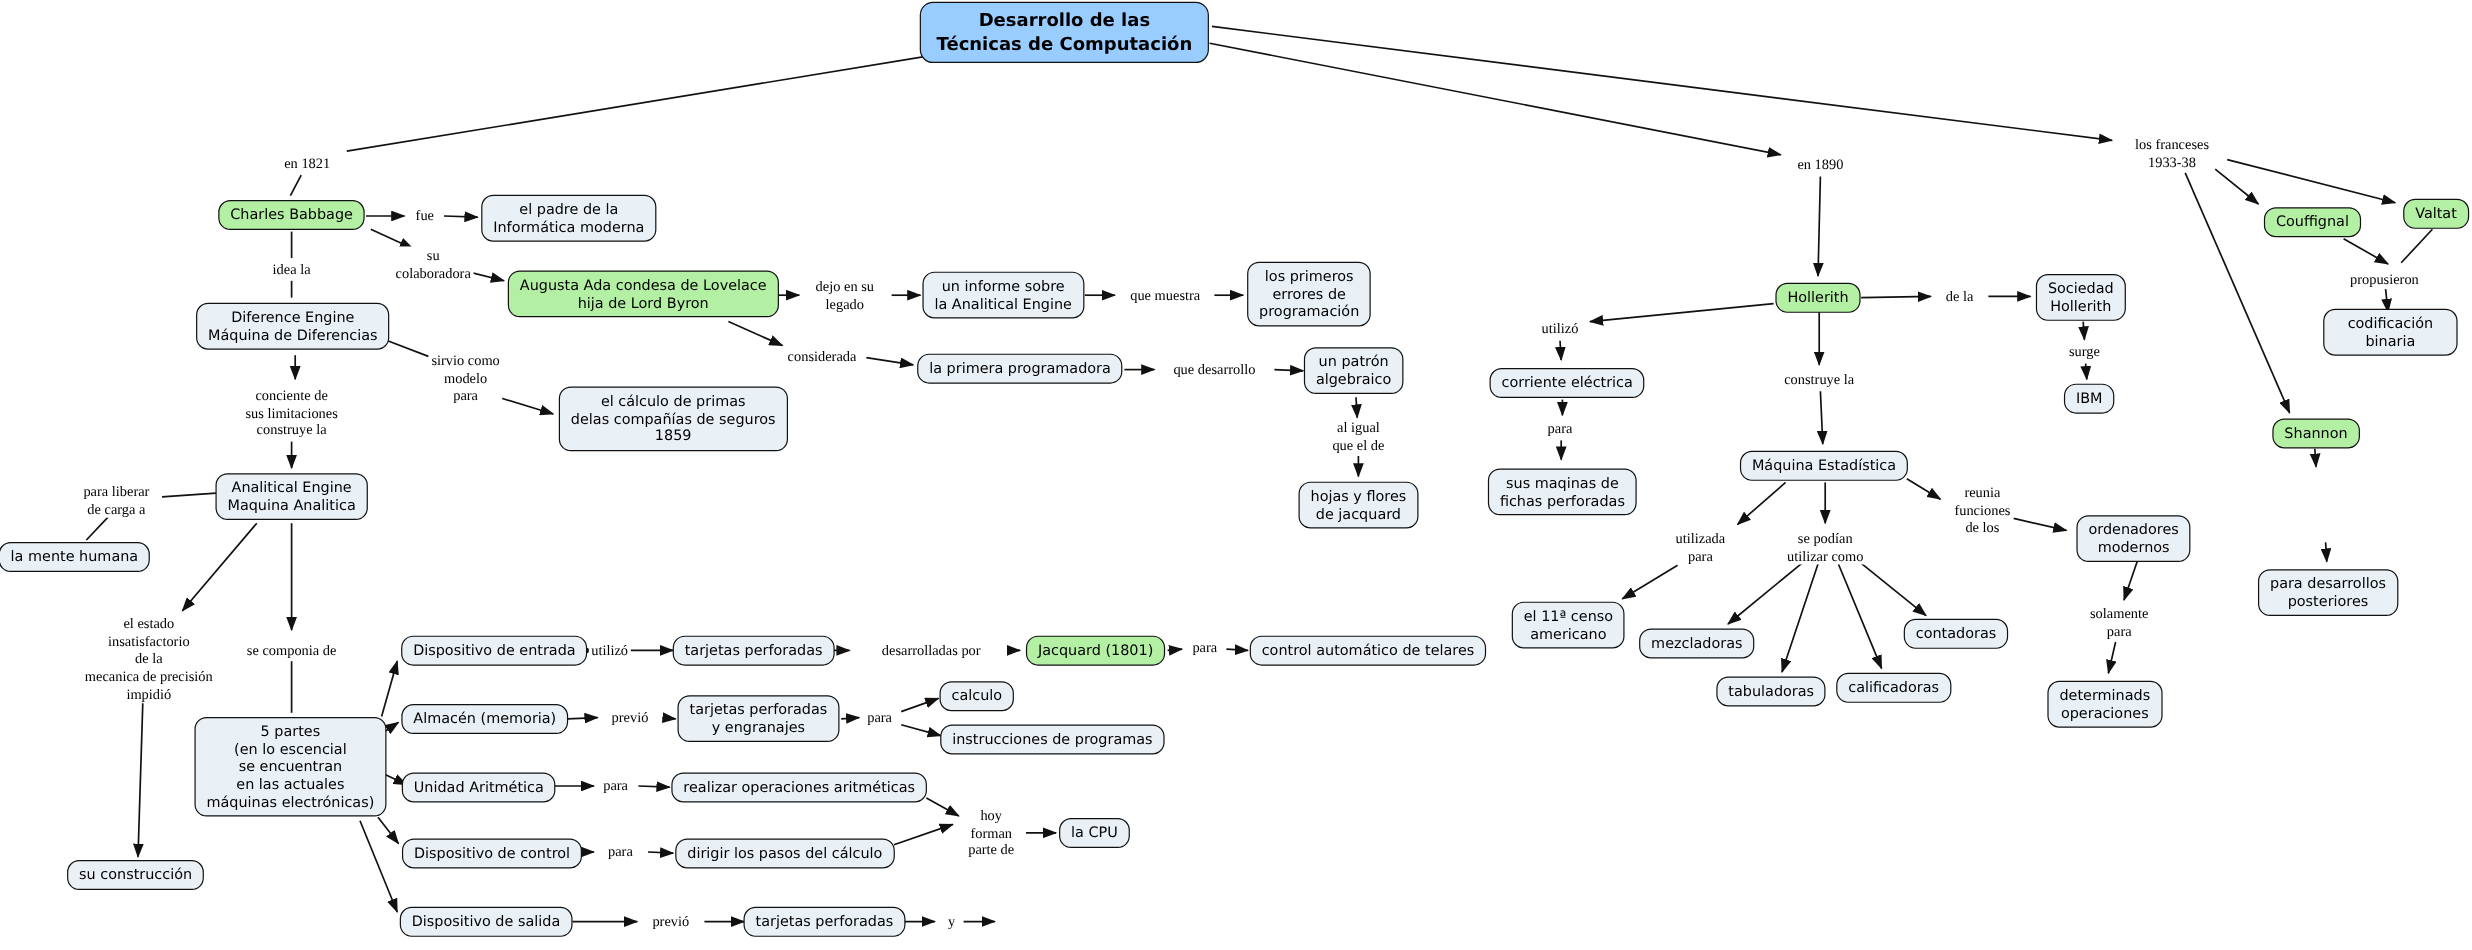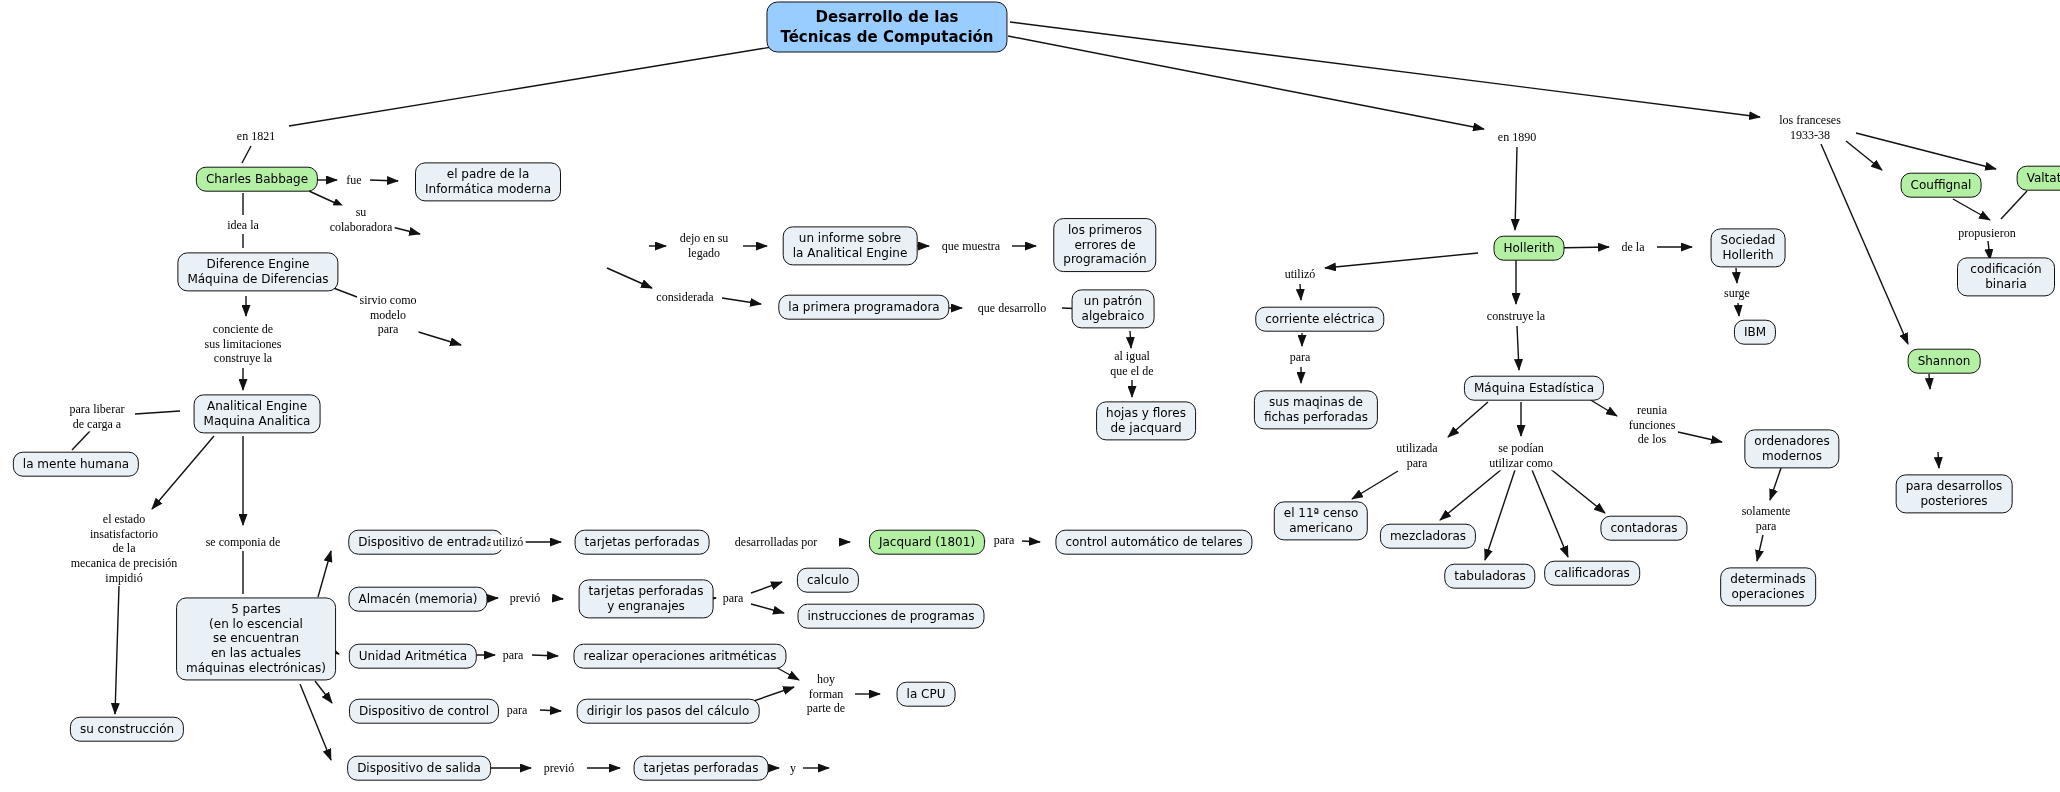--- a/index.html
+++ b/index.html
@@ -1,21 +1,21 @@
 <!DOCTYPE html>
 <html><head>
 <meta charset="utf-8">
 <style>
   html,body{margin:0;padding:0;background:#fff;}
   #canvas{position:relative;width:2060px;height:792px;background:#fff;overflow:hidden;
           font-family:"DejaVu Sans","Liberation Sans",sans-serif;padding-left:44px;}
   #edges{position:absolute;left:0;top:0;}
   .node{position:absolute;transform:translate(-50%,-50%);white-space:pre-line;text-align:center;
         font-size:12px;line-height:1.22;color:#000;}
-  .box{border:1.2px solid #111;border-radius:10px;background:#eaf1f6;padding:4px 9px;margin-left:14px;}
+  .box{border:1.2px solid #111;border-radius:10px;background:#eaf1f6;padding:4px 9px;}
   .green{background:#b4f0a4;}
   .lbl{background:#ffffff;padding:0 2px;font-family:Liberation Serif, serif;}
   .title-box{background:#99ccff;font-weight:bold;font-size:15px;line-height:1.3;
              border:1.6px solid #111;border-radius:11px;padding:5px 13px;}
 </style>
 </head>
 <body>
 
 <div id="canvas">
 
@@ -125,35 +125,40 @@
   <div class="node box" style="left:474px;top:182px">el padre de la
 Informática moderna</div>
   <div class="node lbl" style="left:361px;top:220px">su
 colaboradora</div>
   <div class="node lbl" style="left:243px;top:225px">idea la</div>
   <div class="node box" style="left:244px;top:272px">Diference Engine
 Máquina de Diferencias</div>
   <div class="node lbl" style="left:388px;top:315px">sirvio como
 modelo
 para</div>
+  <div class="node box" style="left:561px;top:349px">el cálculo de primas
+delas compañías de seguros
+1859</div>
   <div class="node lbl" style="left:243px;top:344px">conciente de
 sus limitaciones
 construye la</div>
+  <div class="node box green" style="left:536px;top:245px">Augusta Ada condesa de Lovelace
+hija de Lord Byron</div>
   <div class="node lbl" style="left:704px;top:246px">dejo en su
 legado</div>
   <div class="node box" style="left:836px;top:246px">un informe sobre
 la Analitical Engine</div>
   <div class="node lbl" style="left:971px;top:246px">que muestra</div>
   <div class="node box" style="left:1091px;top:245px">los primeros
 errores de
 programación</div>
   <div class="node lbl" style="left:685px;top:297px">considerada</div>
   <div class="node box" style="left:850px;top:307px">la primera programadora</div>
   <div class="node lbl" style="left:1012px;top:308px">que desarrollo</div>
-  <div class="node box" style="left:1099px;top:309px">un patrón
+  <div class="node box" style="left:1128px;top:309px">un patrón
 algebraico</div>
   <div class="node lbl" style="left:1132px;top:364px">al igual
 que el de</div>
   <div class="node box" style="left:1132px;top:421px">hojas y flores
 de jacquard</div>
   <div class="node lbl" style="left:97px;top:417px">para liberar
 de carga a</div>
   <div class="node box" style="left:243px;top:414px">Analitical Engine
 Maquina Analitica</div>
   <div class="node box" style="left:62px;top:464px">la mente humana</div>

